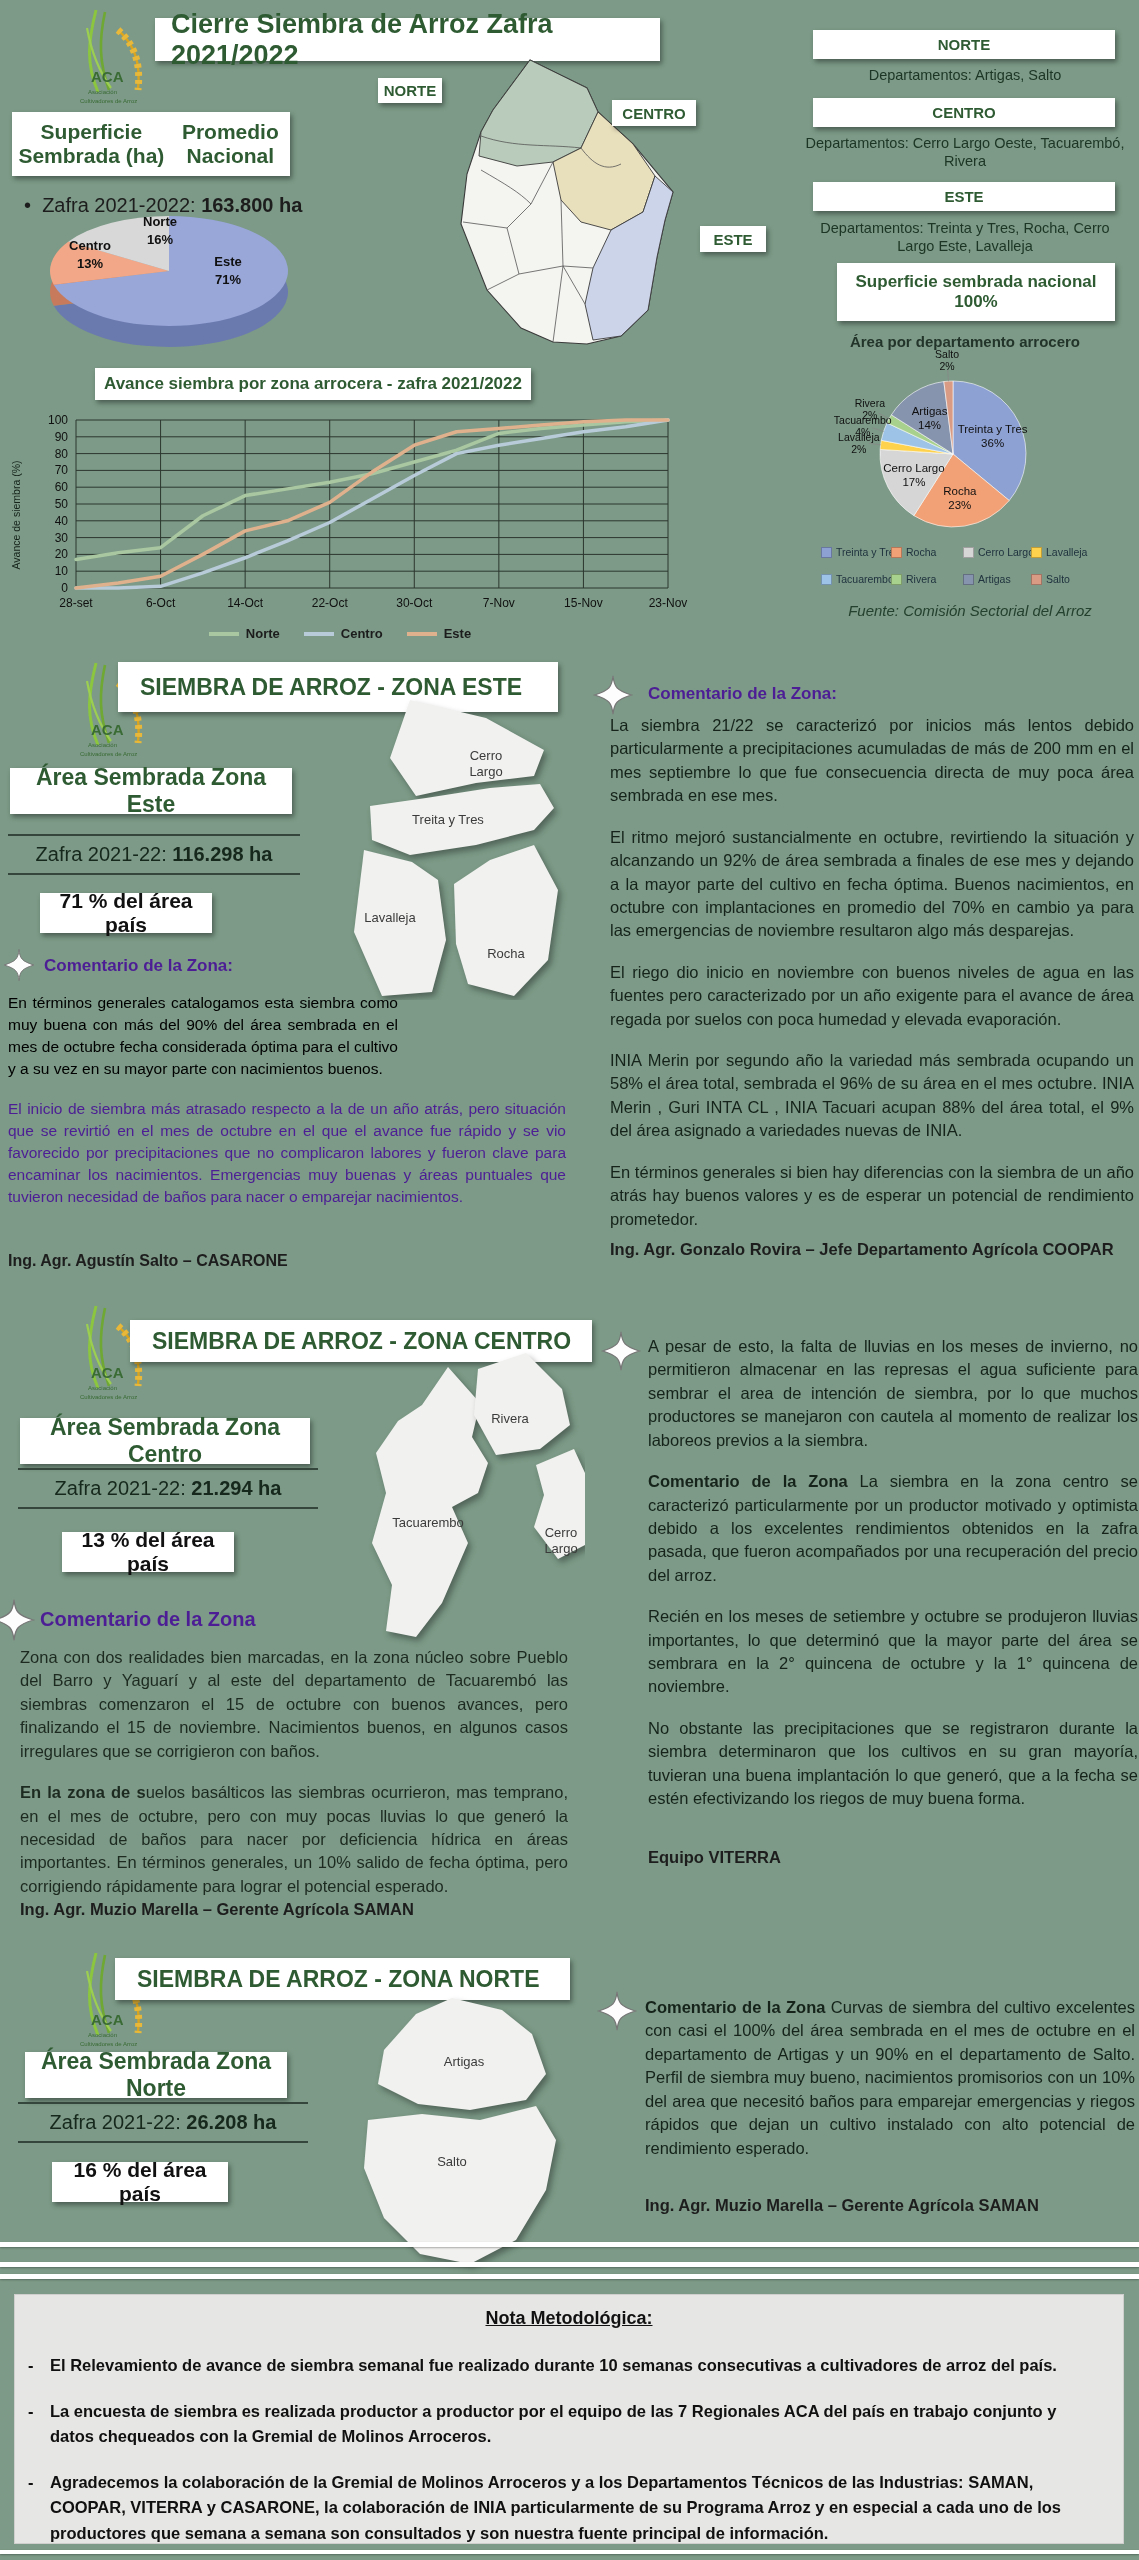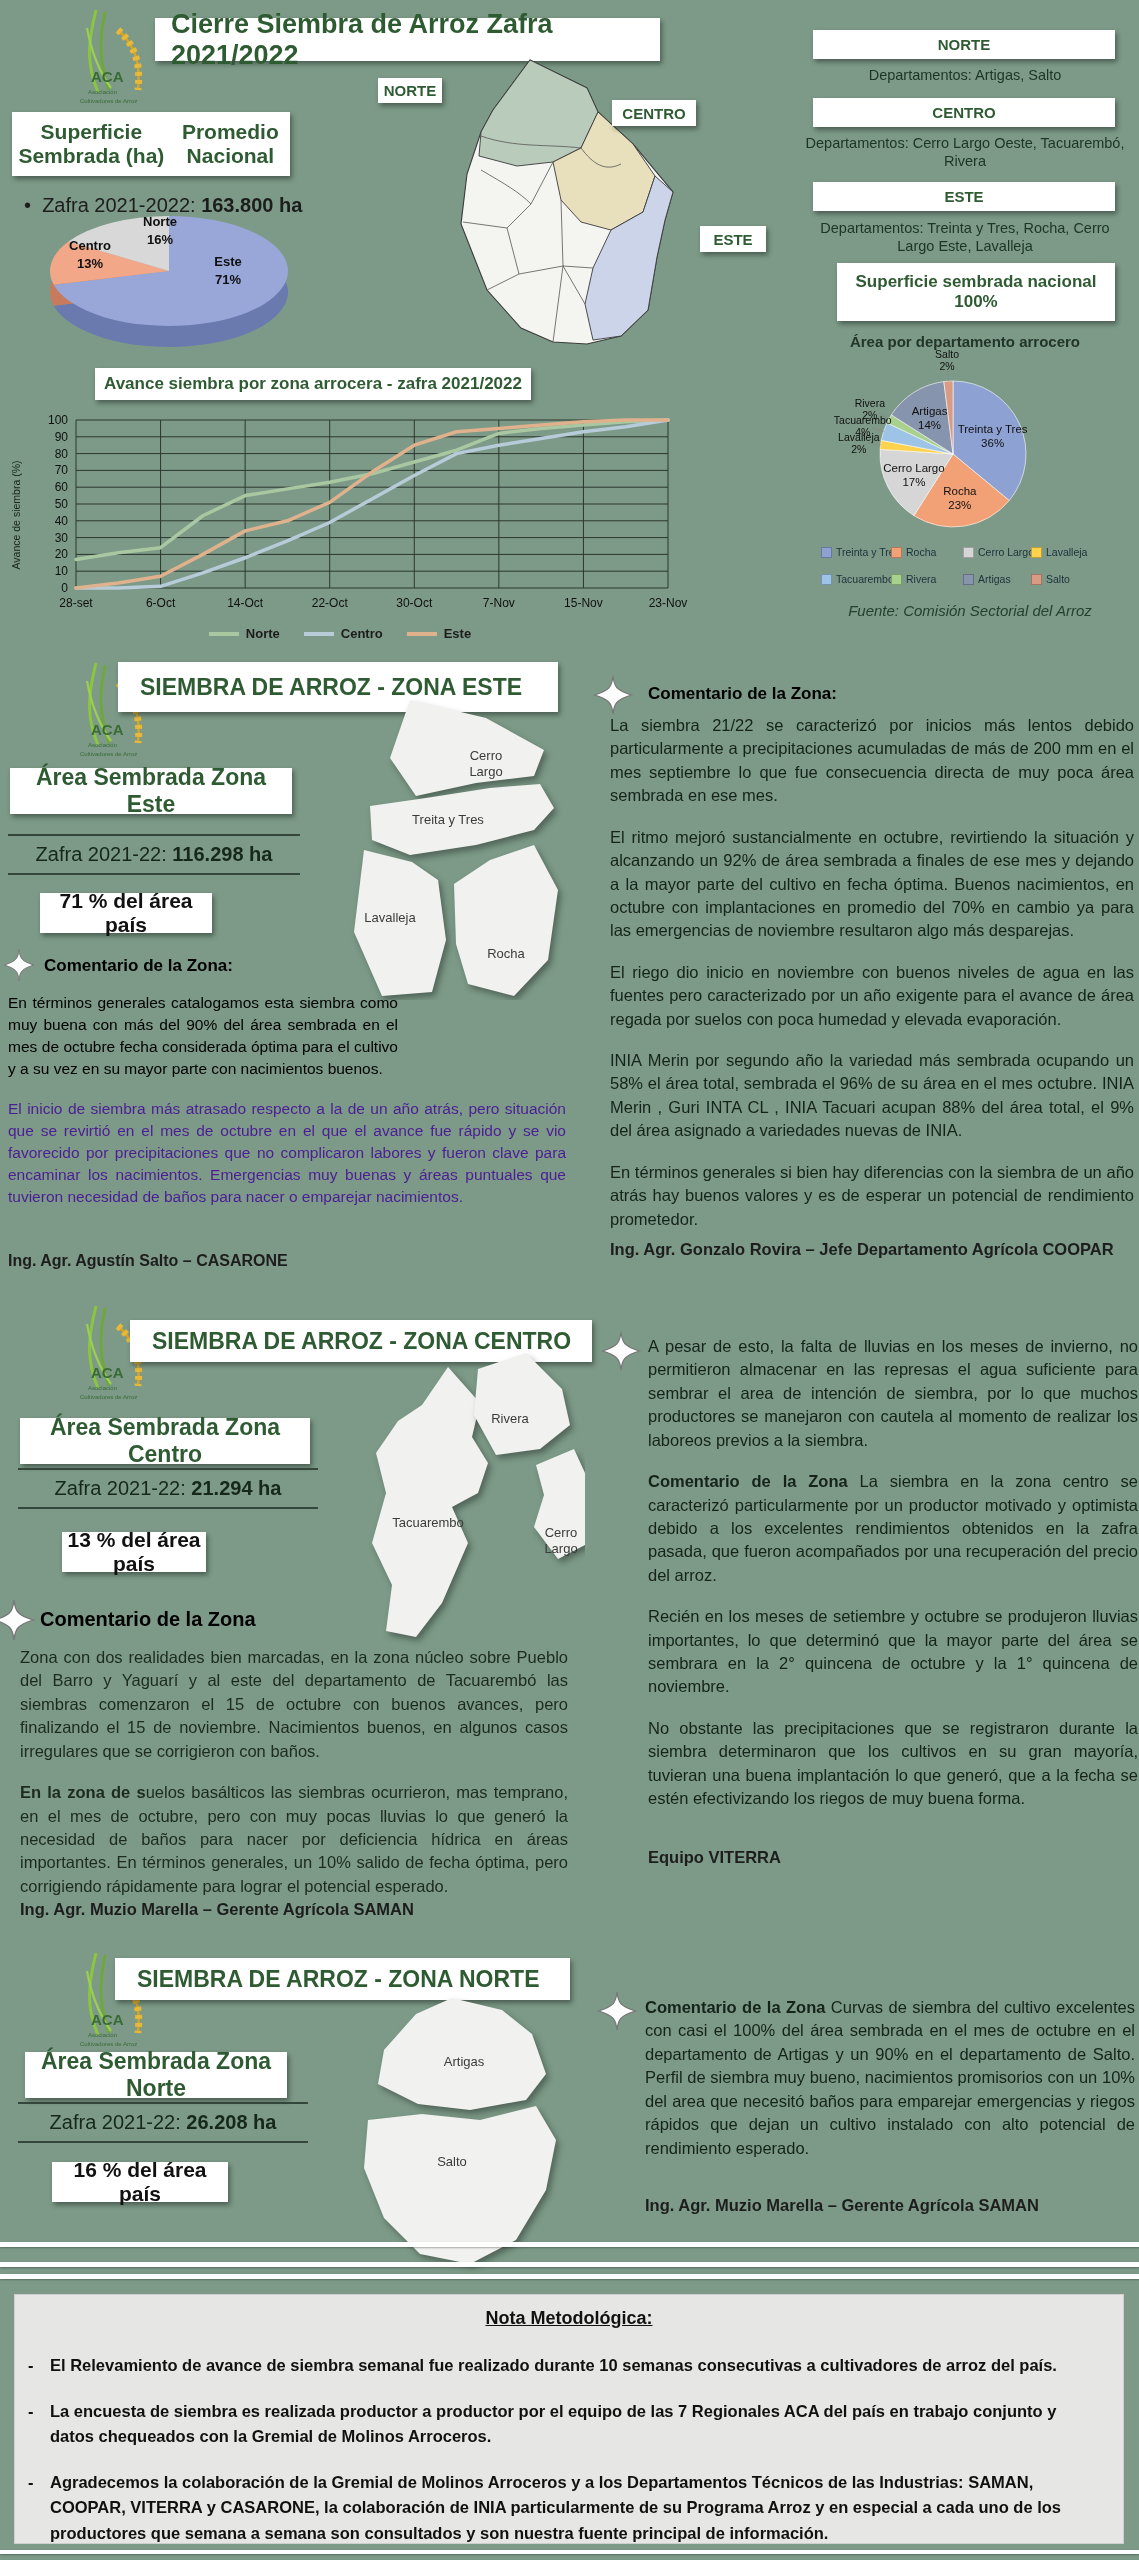--- a/index.html
+++ b/index.html
@@ -10,21 +10,21 @@
   .center{display:flex;align-items:center;justify-content:center;text-align:center;}
   .gt{color:#2F5B33;font-weight:bold;}
   .fs27{font-size:27px;} .fs24{font-size:23px;} .fs22{font-size:21px;}
   .zhead{color:#2F5B33;font-weight:bold;font-size:15px;}
   .zdep{color:#1c3524;font-size:14.5px;text-align:center;line-height:1.25;}
   .stat-wrap{border-top:2px solid #35463c;border-bottom:2px solid #35463c;padding:7px 0;}
   .stat-line{font-size:20px;text-align:center;color:#16281c;}
   .pctbox{font-size:21px;font-weight:bold;color:#111;}
   .para{text-align:justify;margin:0 0 18px 0;}
   .sig{font-weight:bold;}
-  .cz-head{font-weight:bold;color:#000000;}
+  .cz-head{font-weight:bold;color:#4c1d95;}
   .pie3d-lbl{position:absolute;width:70px;text-align:center;font-weight:bold;font-size:13px;line-height:1.35;color:#101010;}
   .tick{font-size:12px;fill:#101010;}
   .grid{stroke:#2c362e;stroke-width:1;}
   .lg-item{display:inline-flex;align-items:center;margin:0 12px;font-size:13px;font-weight:bold;color:#1c1c1c;}
   .lg-line{display:inline-block;width:30px;height:4px;margin-right:7px;}
   .plg{position:absolute;display:flex;align-items:center;font-size:10.5px;color:#20333f;}
   .plg-sq{display:inline-block;width:9px;height:9px;margin-right:4px;border:0.5px solid rgba(0,0,0,.25);}
   .pie-lbl{font-size:10.5px;fill:#101010;}
   .pie-lbl-big{font-size:11.5px;fill:#101010;}
   .dept{fill:#F4F4F1;stroke:#3a3a3a;stroke-width:1.1;}
@@ -292,21 +292,21 @@
     <text class="zmap-lbl" x="231" y="192" text-anchor="middle">Cerro</text>
     <text class="zmap-lbl" x="231" y="208" text-anchor="middle">Largo</text>
   </svg>
 
   <div class="white-box abs center" style="left:20px;top:1418px;width:290px;height:46px">
     <span class="gt fs24">Área Sembrada Zona Centro</span>
   </div>
   <div class="abs stat-wrap" style="left:18px;top:1468px;width:300px">
     <div class="stat-line"><span>Zafra 2021-22: </span><b>21.294 ha</b></div>
   </div>
-  <div class="white-box abs center pctbox" style="left:62px;top:1532px;width:144px;height:40px">13 % del área país</div>
+  <div class="white-box abs center pctbox" style="left:62px;top:1532px;width:172px;height:40px">13 % del área país</div>
 
   <div class="star-icon abs" style="left:-8px;top:1598px;width:44px;height:44px"><svg width="100%" height="100%" viewBox="0 0 24 24">
   <path d="M12 1 C12.7 7.5 14 9.3 22.5 12 C14 14.7 12.7 16.5 12 23 C11.3 16.5 10 14.7 1.5 12 C10 9.3 11.3 7.5 12 1 Z" fill="#FDFDFD" stroke="#777" stroke-width="0.7"></path>
 </svg></div>
   <div class="abs cz-head" style="left:40px;top:1608px;font-size:20px">Comentario de la Zona</div>
   <div class="abs" style="left:20px;top:1646px;width:548px;font-size:16.5px;line-height:1.42;color:#1d2a20">
       <p class="para">Zona con dos realidades bien marcadas, en la zona núcleo sobre Pueblo del Barro y Yaguarí y al este del departamento de Tacuarembó las siembras comenzaron el 15 de octubre con buenos avances, pero finalizando el 15 de noviembre. Nacimientos buenos, en algunos casos irregulares que se corrigieron con baños.</p>
       <p class="para"><b>En la zona de s</b>uelos basálticos las siembras ocurrieron, mas temprano, en el mes de octubre, pero con muy pocas lluvias lo que generó la necesidad de baños para nacer por deficiencia hídrica en áreas importantes.  En términos generales, un 10% salido de fecha óptima, pero corrigiendo rápidamente para lograr el potencial esperado.</p>
     </div>
   <div class="abs sig" style="left:20px;top:1900px;font-size:16.5px">Ing. Agr. Muzio Marella – Gerente Agrícola SAMAN</div>

